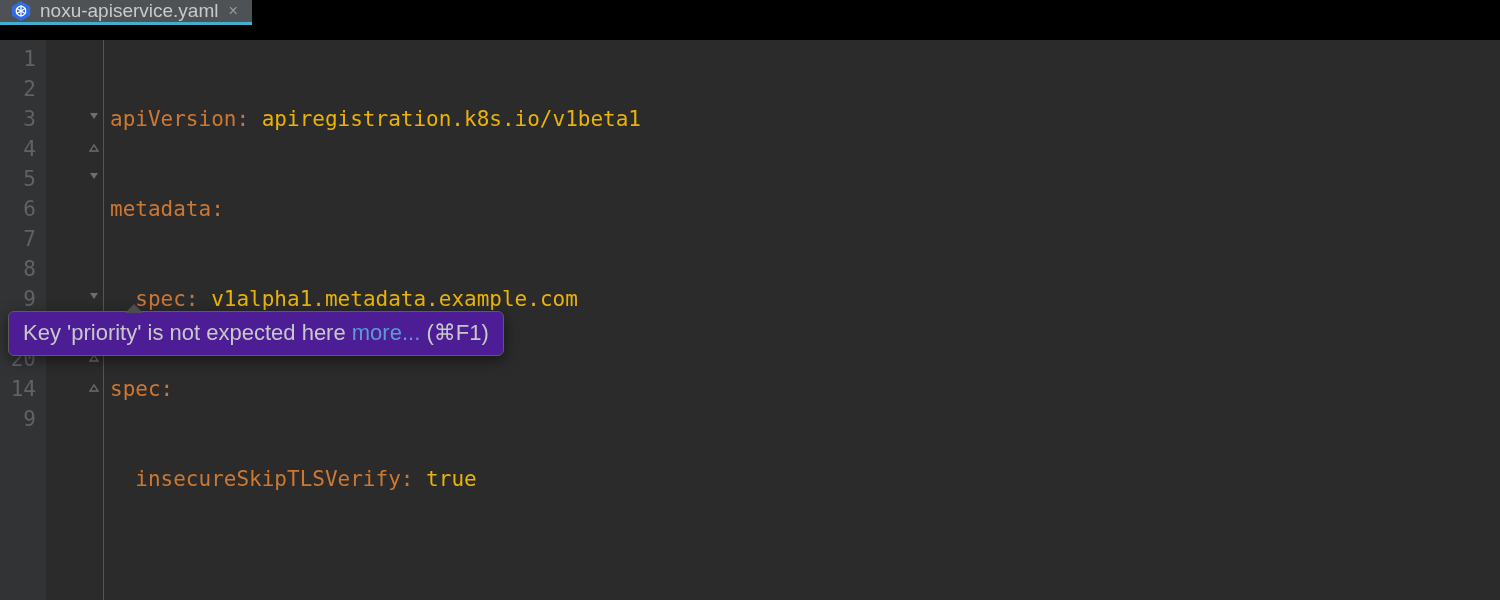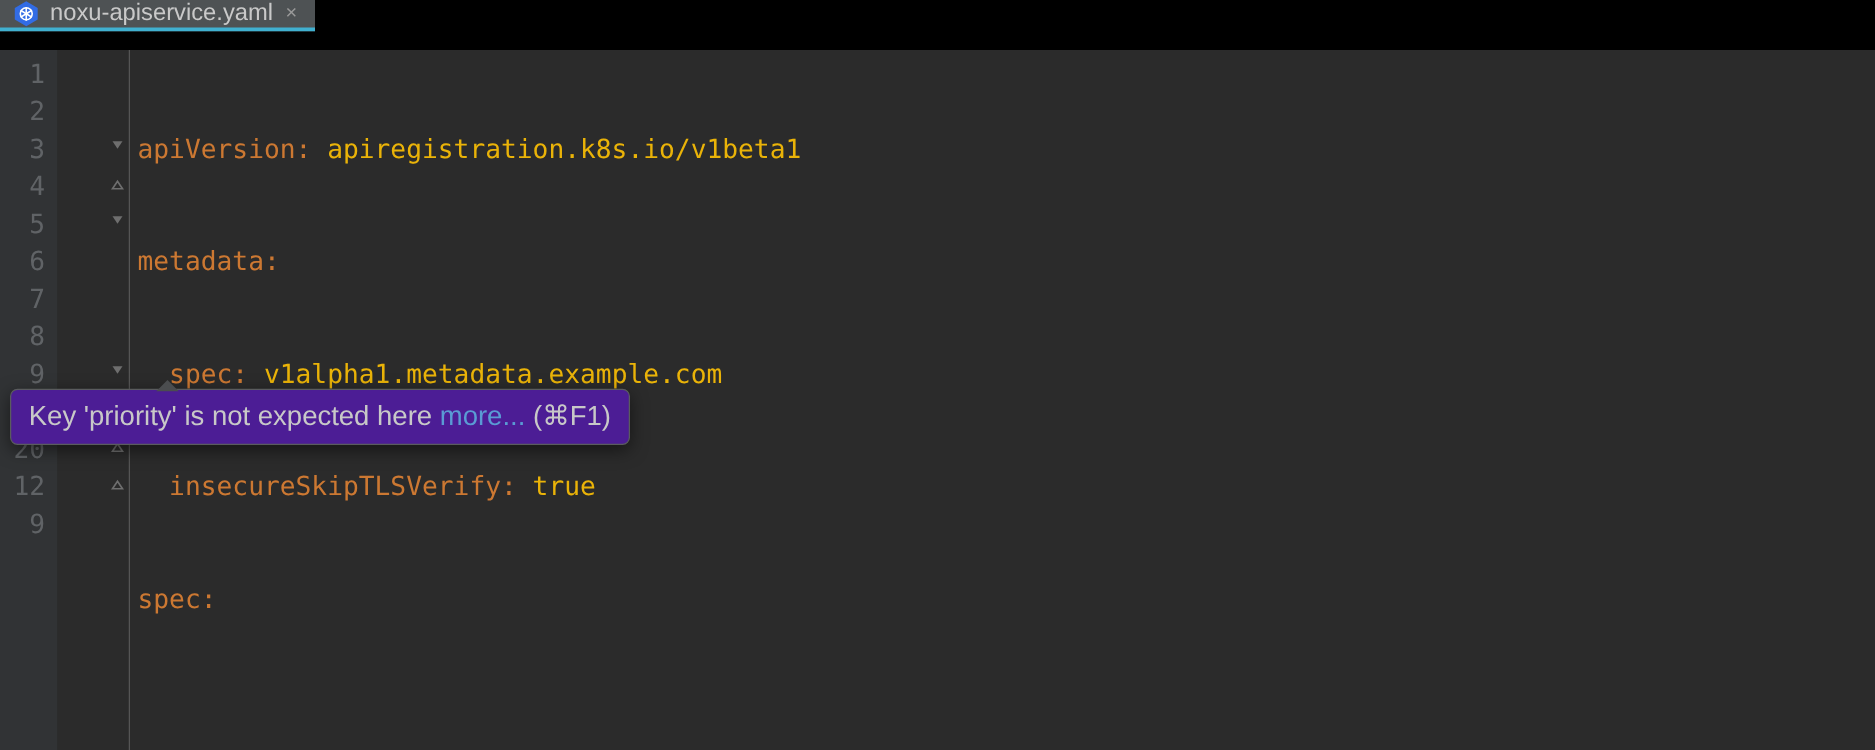--- a/index.html
+++ b/index.html
@@ -132,21 +132,21 @@
     <div>2</div>
     <div>3</div>
     <div>4</div>
     <div>5</div>
     <div>6</div>
     <div>7</div>
     <div>8</div>
     <div>9</div>
     <div>10</div>
     <div>20</div>
-    <div>12</div>
+    <div>14</div>
     <div>9</div>
   </div>
 
   <div class="foldcol">
     <span class="fold" style="top:70px">
         <svg width="14" height="14" viewBox="0 0 14 14">
           <path d="M3 3 L11 3 L7 9 Z" fill="#6e6e6e"></path>
         </svg>
       </span>
     <span class="fold" style="top:100px">
@@ -173,22 +173,22 @@
         <svg width="14" height="14" viewBox="0 0 14 14">
           <path d="M3 11 L11 11 L7 5 Z" fill="none" stroke="#6e6e6e" stroke-width="1.3"></path>
         </svg>
       </span>
   </div>
 
   <div class="code">
     <div class="code-line"><span class="key">apiVersion:</span><span class="val"> apiregistration.k8s.io/v1beta1</span></div>
     <div class="code-line"><span class="key">metadata:</span></div>
     <div class="code-line">  <span class="key">spec:</span><span class="val"> v1alpha1.metadata.example.com</span></div>
+    <div class="code-line"><span class="key">spec:</span></div>
     <div class="code-line">  <span class="key">insecureSkipTLSVerify:</span><span class="val"> true</span></div>
-    <div class="code-line"><span class="key">spec:</span></div>
     
     
     
     
     
     
     
   </div>
 
   <div class="tooltip">

